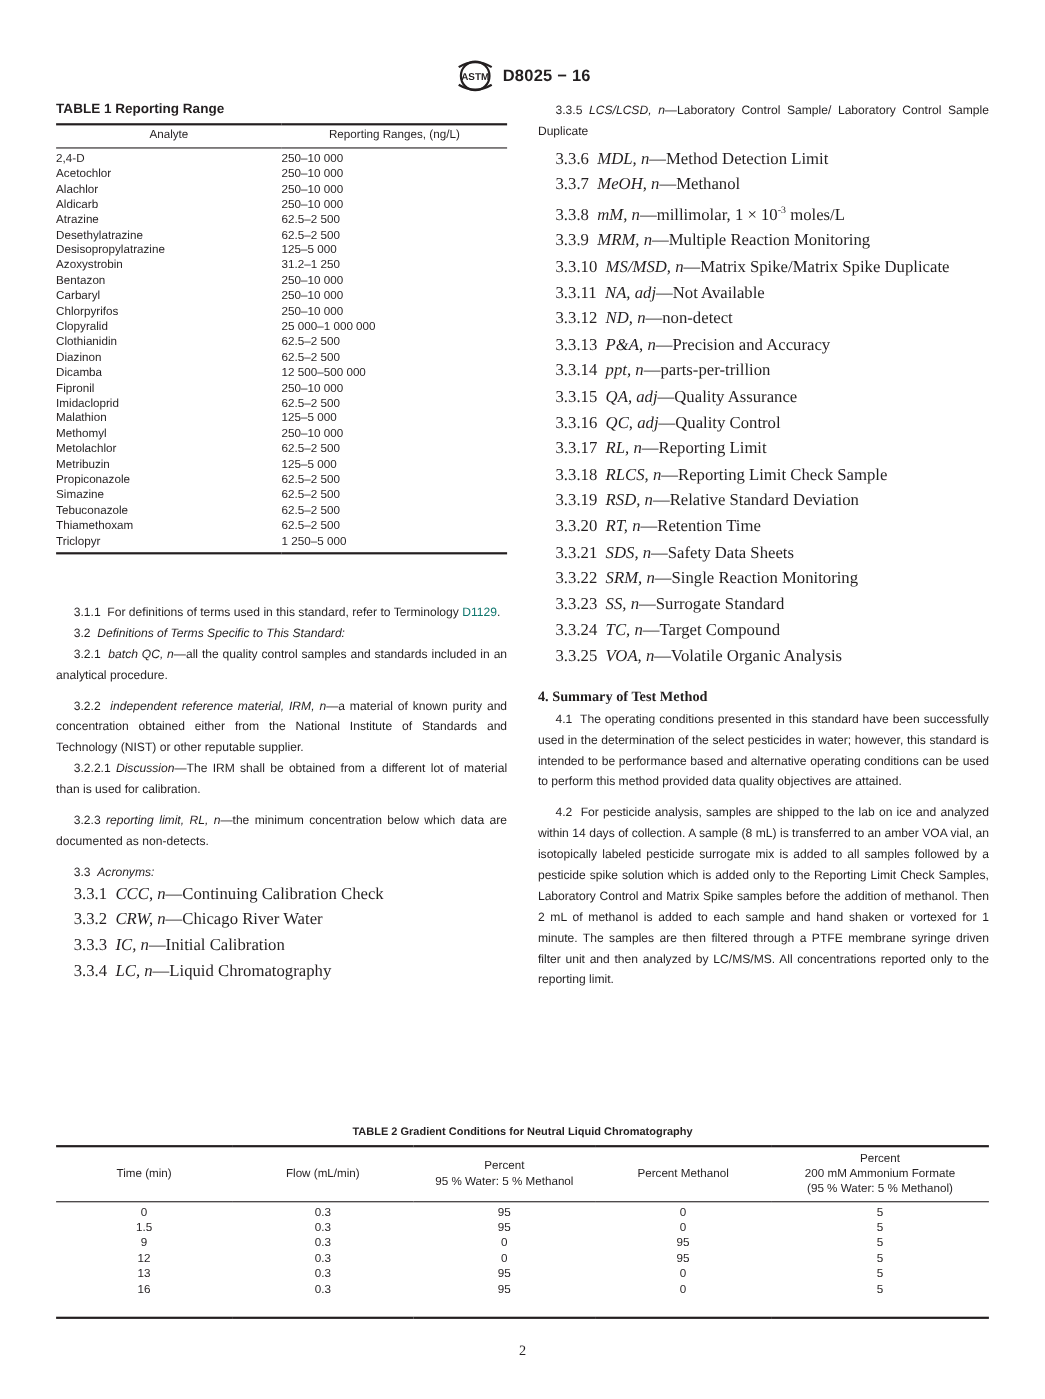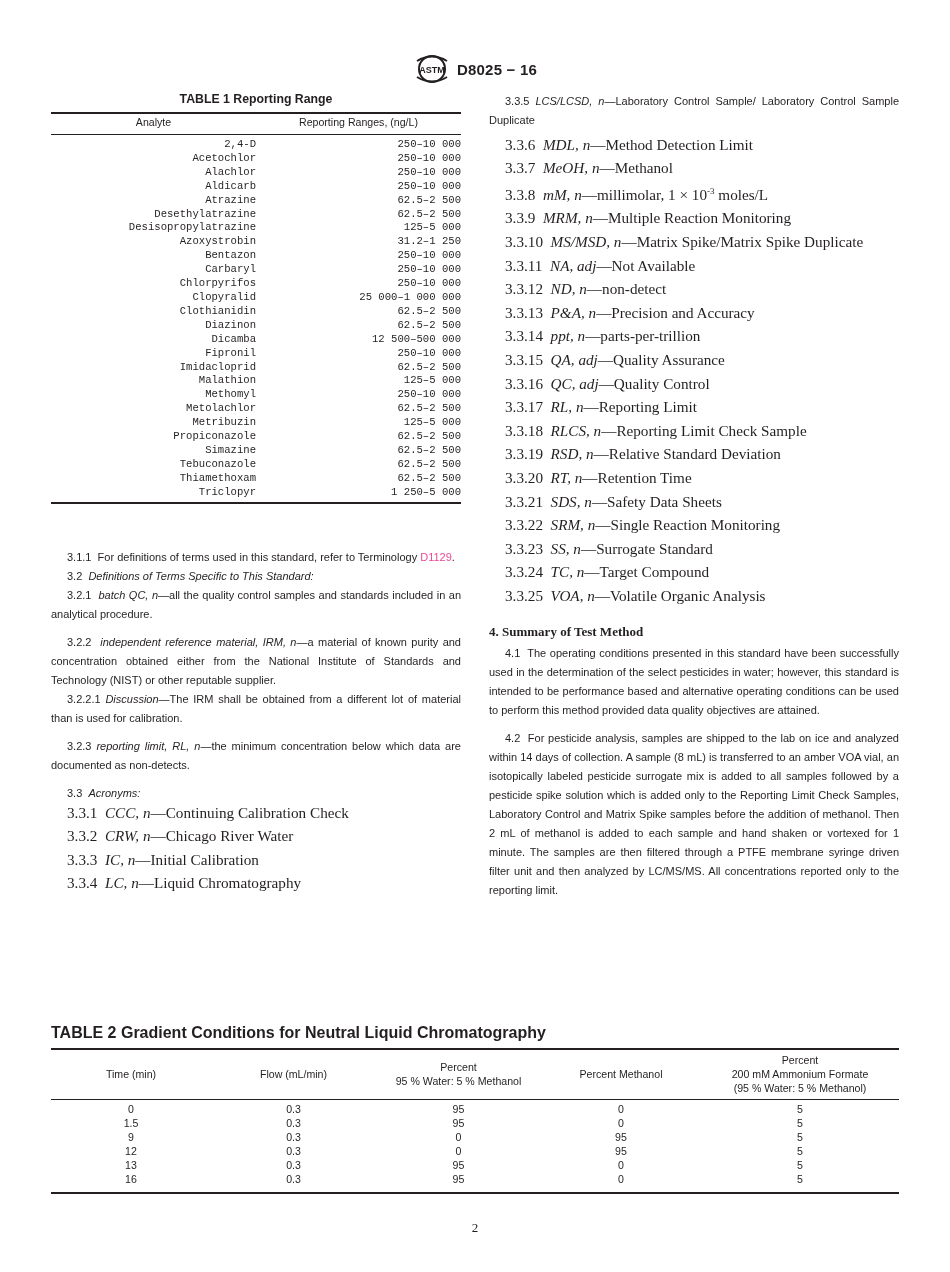--- a/index.html
+++ b/index.html
@@ -8,46 +8,46 @@
   
   .page-header { position: absolute; top: 54px; left: 0; width: 950px; display: flex; justify-content: center; align-items: center; gap: 6px; }
   .astm-logo { width: 38px; height: 30px; position: relative; }
   .doc-id { font-family: "Liberation Sans", sans-serif; font-weight: bold; font-size: 15px; letter-spacing: 0.2px; }
 
   
   .col-left { position: absolute; left: 51px; top: 92px; width: 410px; }
   .col-right { position: absolute; left: 489px; top: 92px; width: 410px; }
 
   
-  .t1-title { font-family: "Liberation Sans", sans-serif; font-weight: bold; font-size: 12.3px; text-align: center; margin-bottom: 6px; }
+  .t1-title { font-family: "Liberation Sans", sans-serif; font-weight: bold; font-size: 12.3px; text-align: left; margin-bottom: 6px; }
   table.t1 { width: 410px; border-collapse: collapse; font-family: "Liberation Sans", sans-serif; font-size: 10.6px; }
   table.t1 thead th { font-weight: normal; padding: 2px 0 6px 0; border-top: 2px solid #231f20; border-bottom: 1px solid #231f20; }
-  table.t1 tbody td { text-align: right; padding: 0; line-height: 13.9px; font-family: Liberation Mono, monospace; }
+  table.t1 tbody td { text-align: left; padding: 0; line-height: 13.9px; }
   table.t1 tbody tr:first-child td { padding-top: 3px; }
   table.t1 tbody tr:last-child td { padding-bottom: 2px; }
   table.t1 { border-bottom: 2px solid #231f20; }
   .t1 .c1 { width: 205px; }
 
   
   .p { font-family: Liberation Sans, sans-serif; font-size: 11px; line-height: 19px; text-align: justify; margin: 0; }
   .ind { text-indent: 16px; }
   .gap { margin-top: 9px; }
-  .link { color: #ec4899; }
+  .link { color: #0f766e; }
   i { font-style: italic; }
   .h4 { font-family: "Liberation Serif", serif; font-weight: bold; font-size: 13px; margin: 0; }
   .acr { font-family: "Liberation Serif", serif; font-size: 15.2px; line-height: 19px; margin: 0 0 4.6px 0; padding-left: 16px; white-space: nowrap; }
 
   
   .t2-wrap { position: absolute; left: 51px; top: 1024px; width: 848px; }
-  .t2-title { font-family: "Liberation Sans", sans-serif; font-weight: bold; font-size: 16px; text-align: left; margin-bottom: 6px; }
+  .t2-title { font-family: "Liberation Sans", sans-serif; font-weight: bold; font-size: 10px; text-align: center; margin-bottom: 6px; }
   table.t2 { width: 848px; border-collapse: collapse; font-family: "Liberation Sans", sans-serif; font-size: 10.6px; border-top: 2px solid #231f20; border-bottom: 2px solid #231f20; }
   table.t2 thead th { font-weight: normal; border-bottom: 1px solid #231f20; padding: 3px 0 4px 0; line-height: 14px; vertical-align: middle; }
   table.t2 tbody td { text-align: center; line-height: 14px; padding: 0; }
   table.t2 tbody tr:first-child td { padding-top: 2px; }
-  table.t2 tbody tr:last-child td { padding-bottom: 6px; }
+  table.t2 tbody tr:last-child td { padding-bottom: 18px; }
 
   .page-num { position: absolute; top: 1220px; left: 0; width: 950px; text-align: center; font-family: "Liberation Serif", serif; font-size: 13px; }
 </style>
 </head>
 <body>
 
 <div class="page-header">
   <span class="astm-logo">
     <svg width="38" height="30" viewBox="0 0 38 30">
       <ellipse cx="19" cy="15" rx="13" ry="13" fill="none" stroke="#231f20" stroke-width="2"></ellipse>

